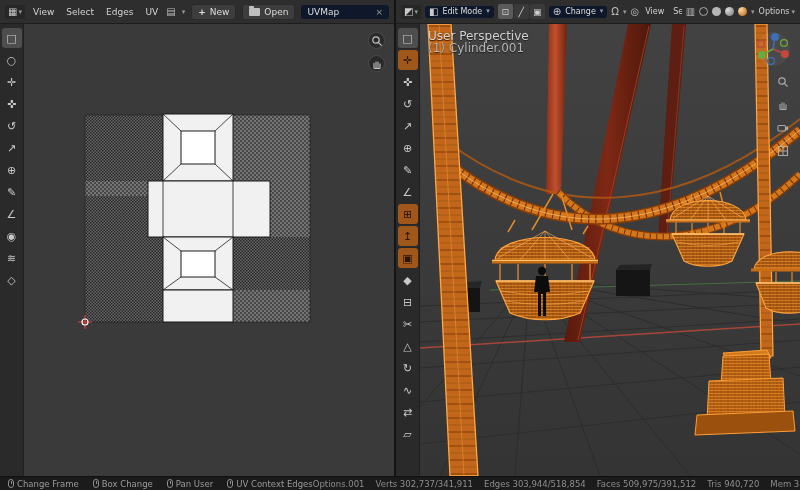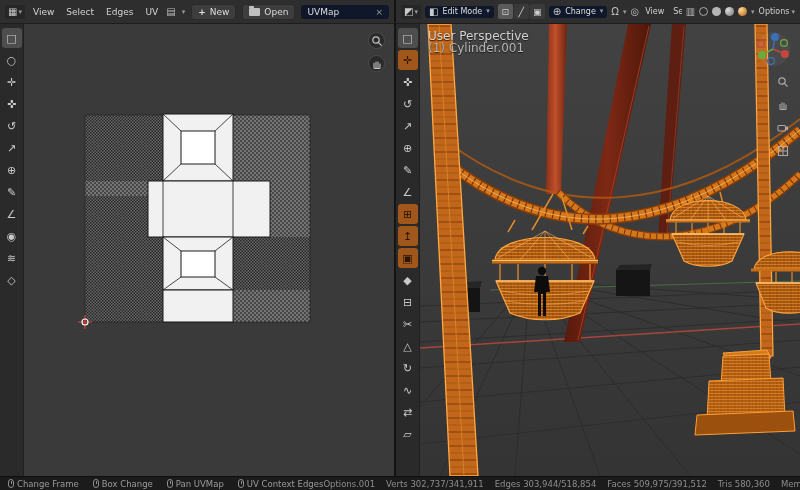--- a/index.html
+++ b/index.html
@@ -402,29 +402,29 @@
       <span class="hint">
         <span class="mouse"></span>
         <span>Change Frame</span>
       </span>
       <span class="hint">
         <span class="mouse"></span>
         <span>Box Change</span>
       </span>
       <span class="hint">
         <span class="mouse"></span>
-        <span>Pan UVMap</span>
+        <span>Pan User</span>
       </span>
       <span class="hint">
         <span class="mouse"></span>
         <span>UV Context Edges</span>
       </span>
     </div>
   <div class="stats" id="status-stats">
       <span>Options.001</span>
       <span>Verts 302,737/341,911</span>
       <span>Edges 303,944/518,854</span>
       <span>Faces 509,975/391,512</span>
-      <span>Tris 580,360</span>
+      <span>Tris 940,720</span>
       <span>Mem 384.5M</span>
     </div>
 
 </footer>
 
 </body></html>

